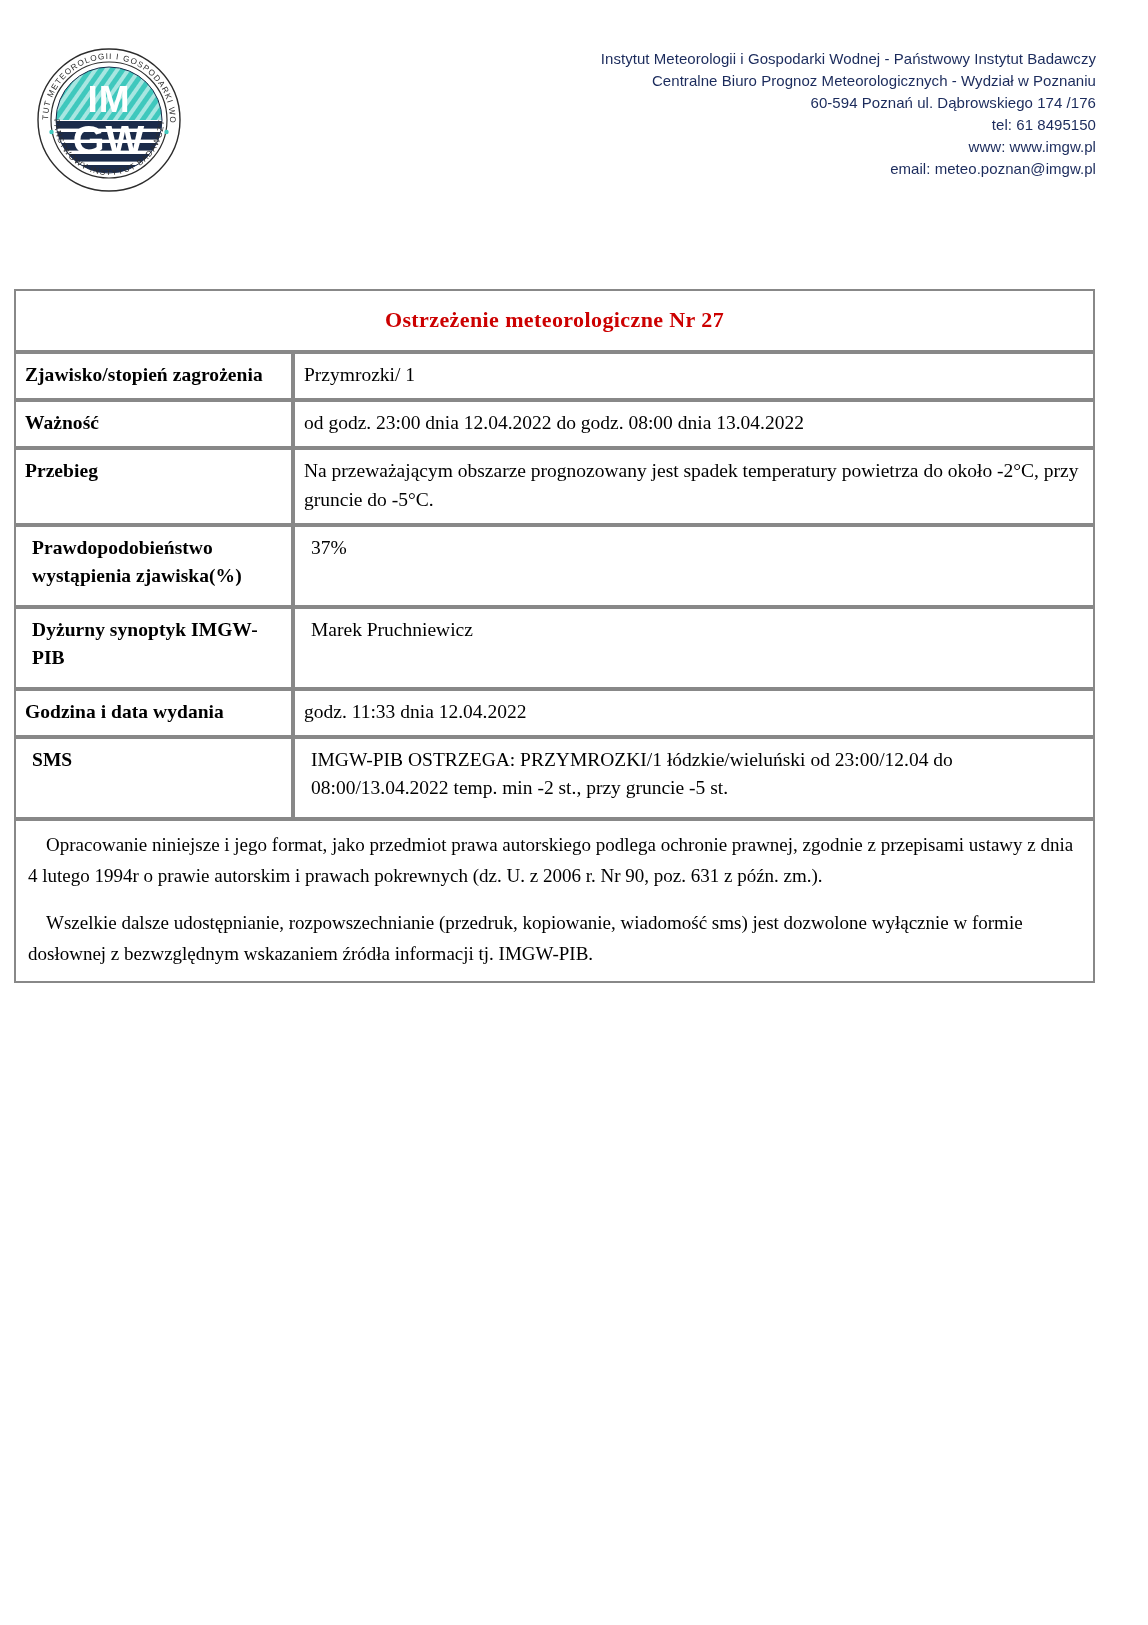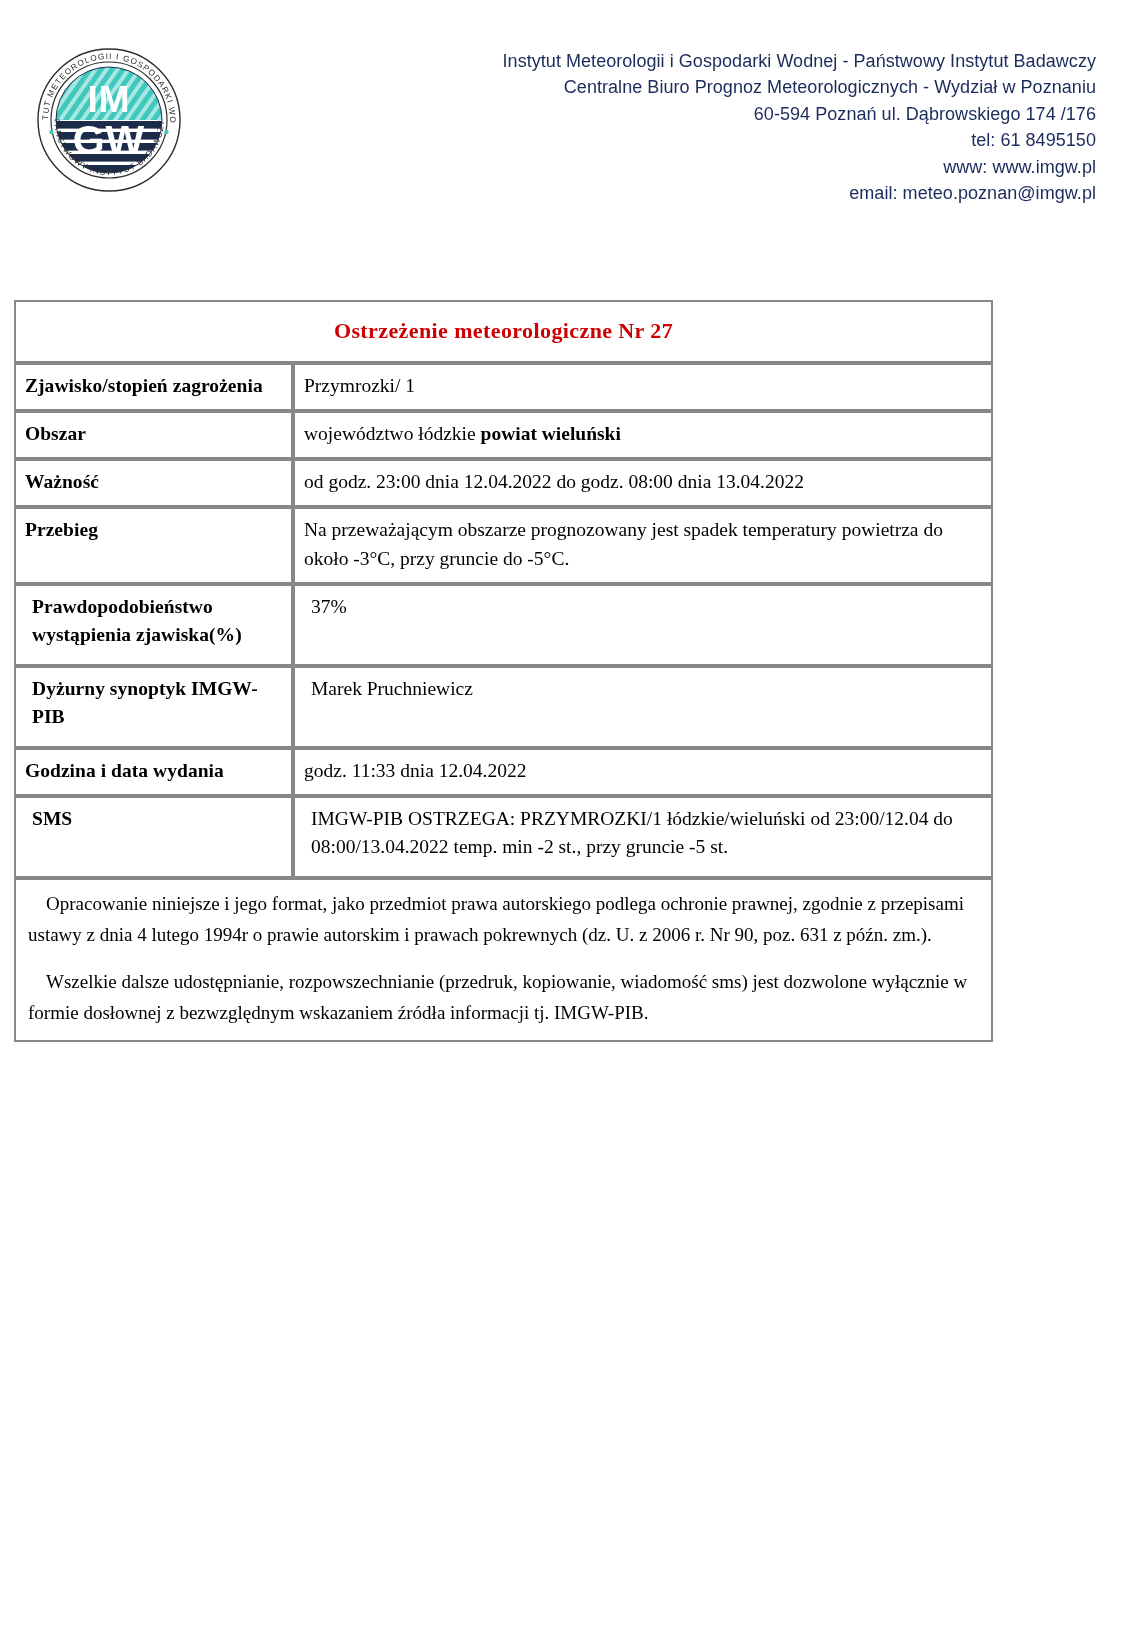--- a/index.html
+++ b/index.html
@@ -28,34 +28,34 @@
     padding-left: 10px;
     padding-top: 2px;
   }
   .logo-svg { display: block; }
 
   .header-text {
     flex: 1 1 auto;
     text-align: right;
     font-family: "Liberation Sans", "DejaVu Sans", sans-serif;
     color: #1b2b5c;
-    font-size: 18px;
+    font-size: 15px;
     line-height: 1.47;
     letter-spacing: 0.05px;
     padding-top: 6px;
   }
   .header-text .line-bold { font-weight: normal; }
 
   
   .sheet {
     padding: 0 26px 0 14px;
     box-sizing: border-box;
   }
   .warn-table {
-    width: 979px;
+    width: 1081px;
     border-collapse: separate;
     border-spacing: 0;
     margin-top: 93px;
     table-layout: fixed;
     background: #3b82f6;
   }
   .warn-table td {
     border: 2px solid #888888;
     padding: 7px 9px 9px 9px;
     vertical-align: top;
@@ -163,33 +163,29 @@
       <tr>
         <td class="title-cell" colspan="2">Ostrzeżenie meteorologiczne Nr 27</td>
       </tr>
 
 
       <tr>
         <td class="label-cell">Zjawisko/stopień zagrożenia</td>
         <td class="value-cell">Przymrozki/ 1</td>
       </tr>
 
-      <tr>
-        <td class="label-cell">Obszar</td>
-        <td class="value-cell"><span>województwo łódzkie </span><span class="bold-part">powiat wieluński</span></td>
-      </tr>
 
       <tr>
         <td class="label-cell">Ważność</td>
         <td class="value-cell">od godz. 23:00 dnia 12.04.2022 do godz. 08:00 dnia 13.04.2022</td>
       </tr>
 
       <tr>
         <td class="label-cell">Przebieg</td>
-        <td class="value-cell">Na przeważającym obszarze prognozowany jest spadek temperatury powietrza do około -3°C, przy gruncie do -5°C.</td>
+        <td class="value-cell">Na przeważającym obszarze prognozowany jest spadek temperatury powietrza do około -2°C, przy gruncie do -5°C.</td>
       </tr>
 
       <tr>
         <td class="label-cell tall-2">Prawdopodobieństwo wystąpienia zjawiska(%)</td>
         <td class="value-cell tall-2">37%</td>
       </tr>
 
 
       <tr>
         <td class="label-cell tall-2">Dyżurny synoptyk IMGW-PIB</td>

